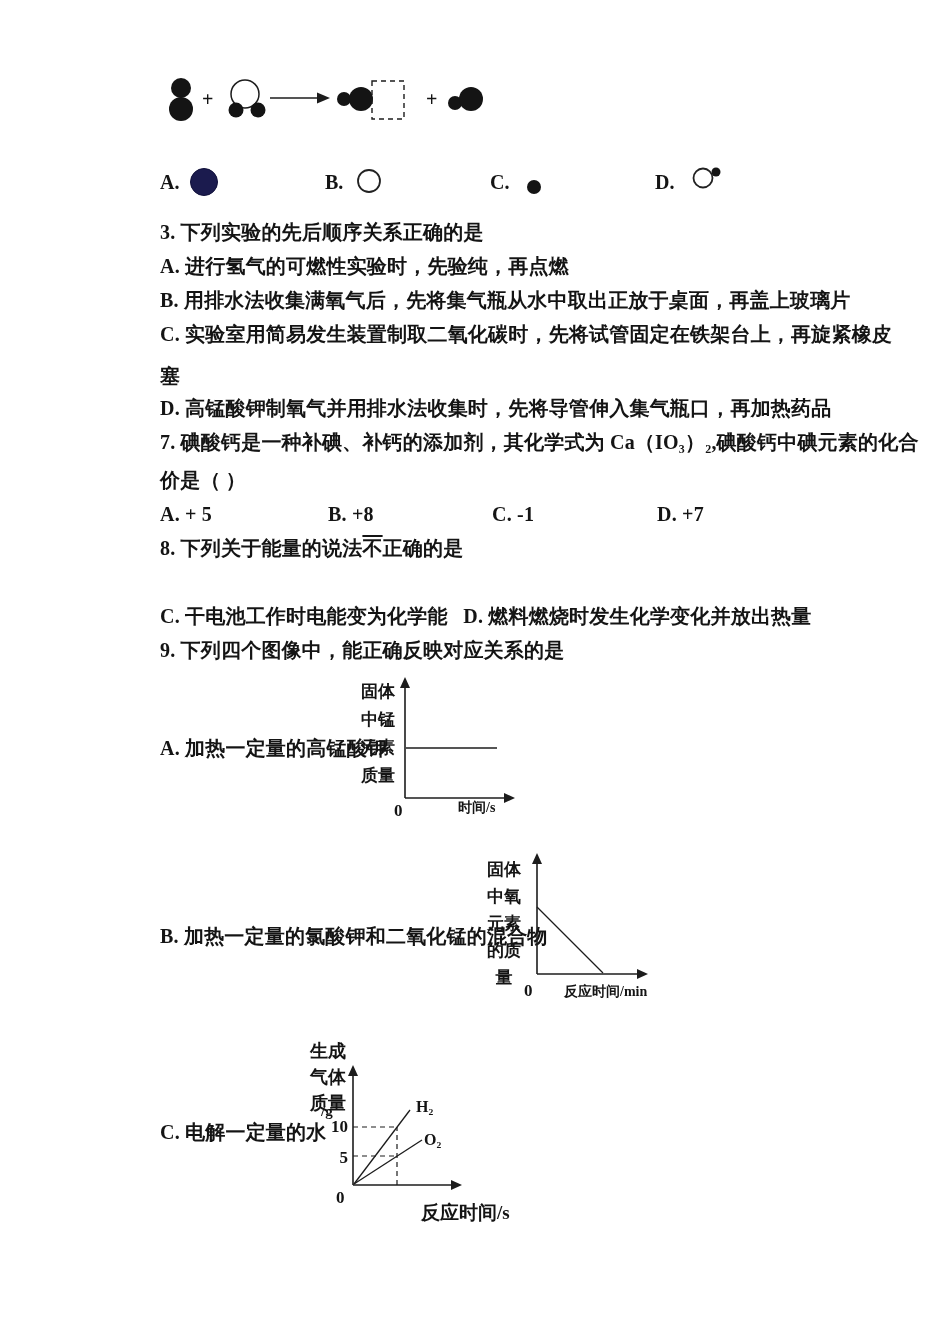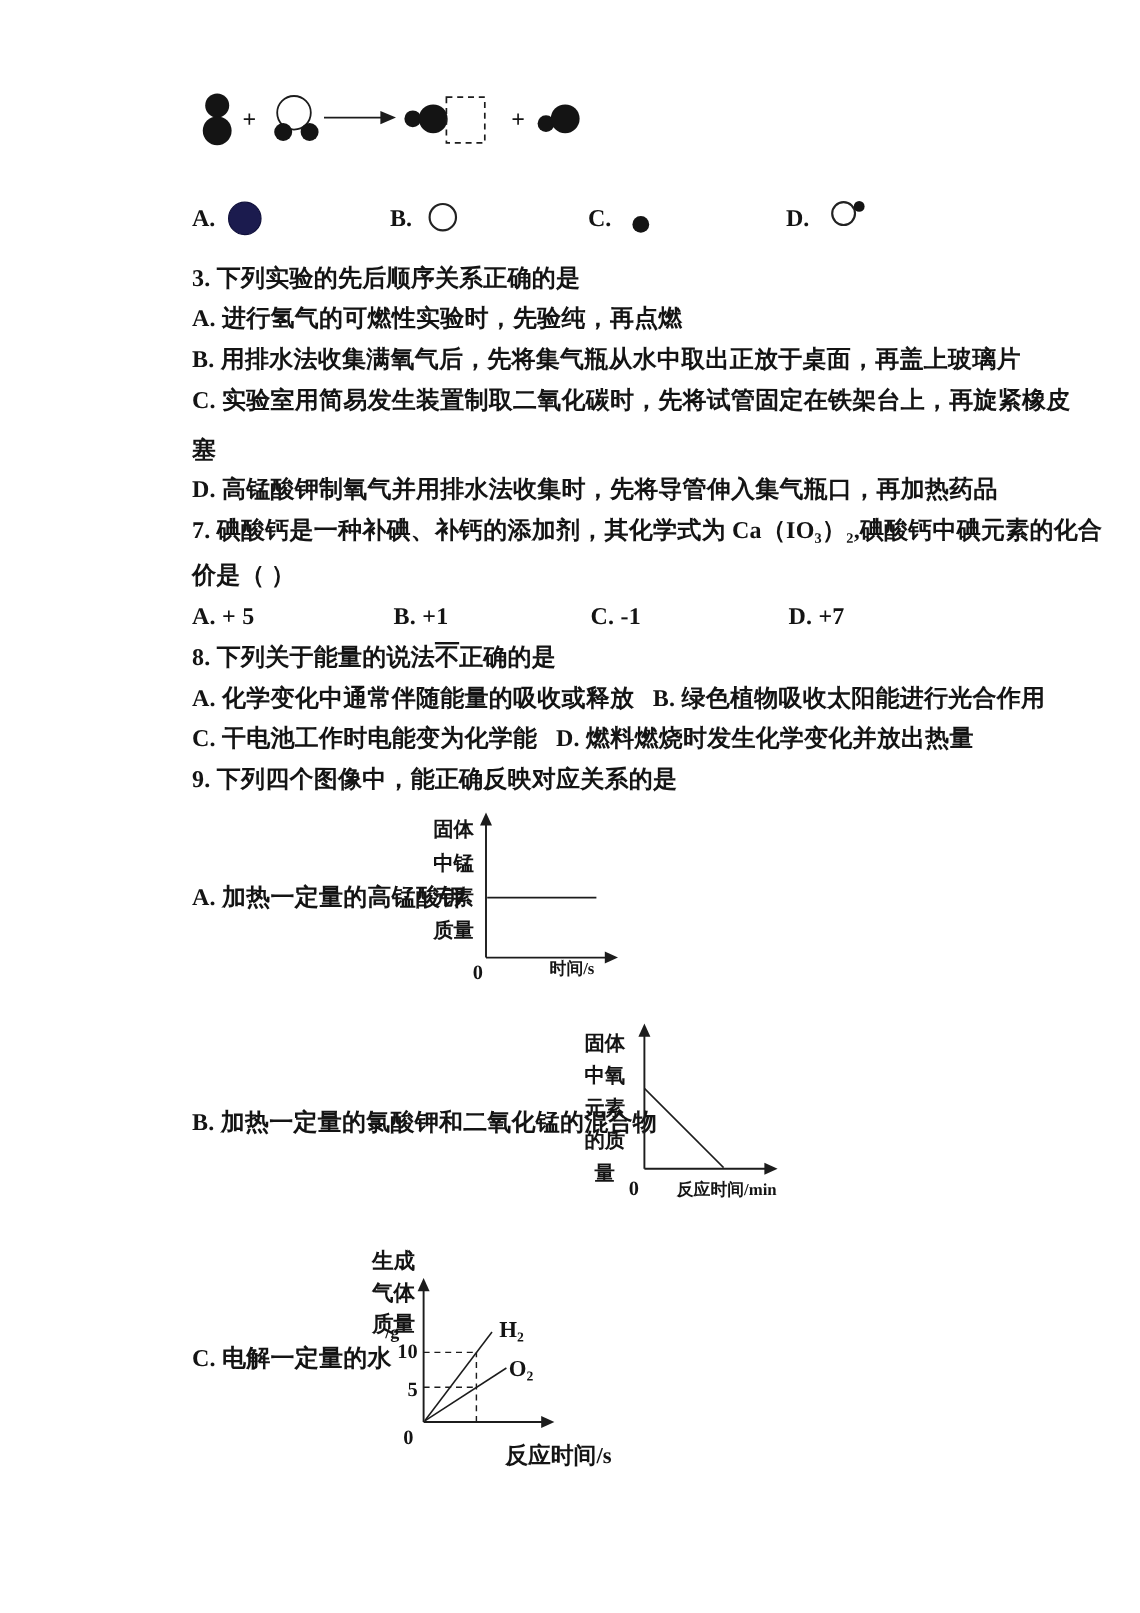--- a/index.html
+++ b/index.html
@@ -5,21 +5,21 @@
   html,body{margin:0;padding:0;background:#ffffff;}
   .page{
     position:relative;width:950px;height:1344px;background:#ffffff;overflow:hidden;
     font-family:"Liberation Serif","DejaVu Sans",serif;color:#141414;
   }
   .tl{position:absolute;font-size:20px;font-weight:bold;white-space:pre;letter-spacing:0.2px;line-height:1.2;}
   .ol{text-decoration:overline;}
   .ylab{position:absolute;font-size:17px;font-weight:bold;white-space:pre-line;line-height:28px;text-align:center;}
   .axnum{position:absolute;font-size:17px;font-weight:bold;}
   .xlab{position:absolute;font-size:14px;font-weight:bold;white-space:pre;}
-  .serlab{position:absolute;font-size:19px;font-weight:bold;}
+  .serlab{position:absolute;font-size:16px;font-weight:bold;}
   .optletter{position:absolute;font-size:20px;font-weight:bold;}
   svg{position:absolute;overflow:visible;}
   .stroke{stroke:#1c1c1c;fill:none;}
 </style>
 </head>
 <body>
 
 <div class="page">
 
   <svg style="left:160px;top:72px;" width="330" height="58" viewBox="0 0 330 58">
@@ -73,26 +73,25 @@
   <div class="tl" style="left:160px;top:220px;">3. 下列实验的先后顺序关系正确的是</div>
   <div class="tl" style="left:160px;top:254px;">A. 进行氢气的可燃性实验时，先验纯，再点燃</div>
   <div class="tl" style="left:160px;top:288px;">B. 用排水法收集满氧气后，先将集气瓶从水中取出正放于桌面，再盖上玻璃片</div>
   <div class="tl" style="left:160px;top:322px;">C. 实验室用简易发生装置制取二氧化碳时，先将试管固定在铁架台上，再旋紧橡皮</div>
   <div class="tl" style="left:160px;top:364px;">塞</div>
   <div class="tl" style="left:160px;top:396px;">D. 高锰酸钾制氧气并用排水法收集时，先将导管伸入集气瓶口，再加热药品</div>
 
   <div class="tl" style="left:160px;top:430px;">7. 碘酸钙是一种补碘、补钙的添加剂，其化学式为 Ca（IO₃）₂,碘酸钙中碘元素的化合</div>
   <div class="tl" style="left:160px;top:468px;">价是（ ）</div>
   <div class="tl" style="left:160px;top:502px;">A. + 5</div>
-  <div class="tl" style="left:328px;top:502px;">B. +1</div>
+  <div class="tl" style="left:328px;top:502px;">B. +8</div>
   <div class="tl" style="left:492px;top:502px;">C. -1</div>
   <div class="tl" style="left:657px;top:502px;">D. +7</div>
 
   <div class="tl" style="left:160px;top:536px;"><span>8. 下列关于能量的说法</span><span class="ol">不</span><span>正确的是</span></div>
-  <div class="tl" style="left:160px;top:570px;">A. 化学变化中通常伴随能量的吸收或释放   B. 绿色植物吸收太阳能进行光合作用</div>
   <div class="tl" style="left:160px;top:604px;">C. 干电池工作时电能变为化学能   D. 燃料燃烧时发生化学变化并放出热量</div>
 
   <div class="tl" style="left:160px;top:638px;">9. 下列四个图像中，能正确反映对应关系的是</div>
 
   <div class="tl" style="left:160px;top:736px;">A. 加热一定量的高锰酸钾</div>
   <div class="ylab" style="left:357px;top:678px;width:42px;">固体
 中锰
 元素
 质量</div>
   <svg style="left:393px;top:676px;" width="132" height="128" viewBox="0 0 132 128">

